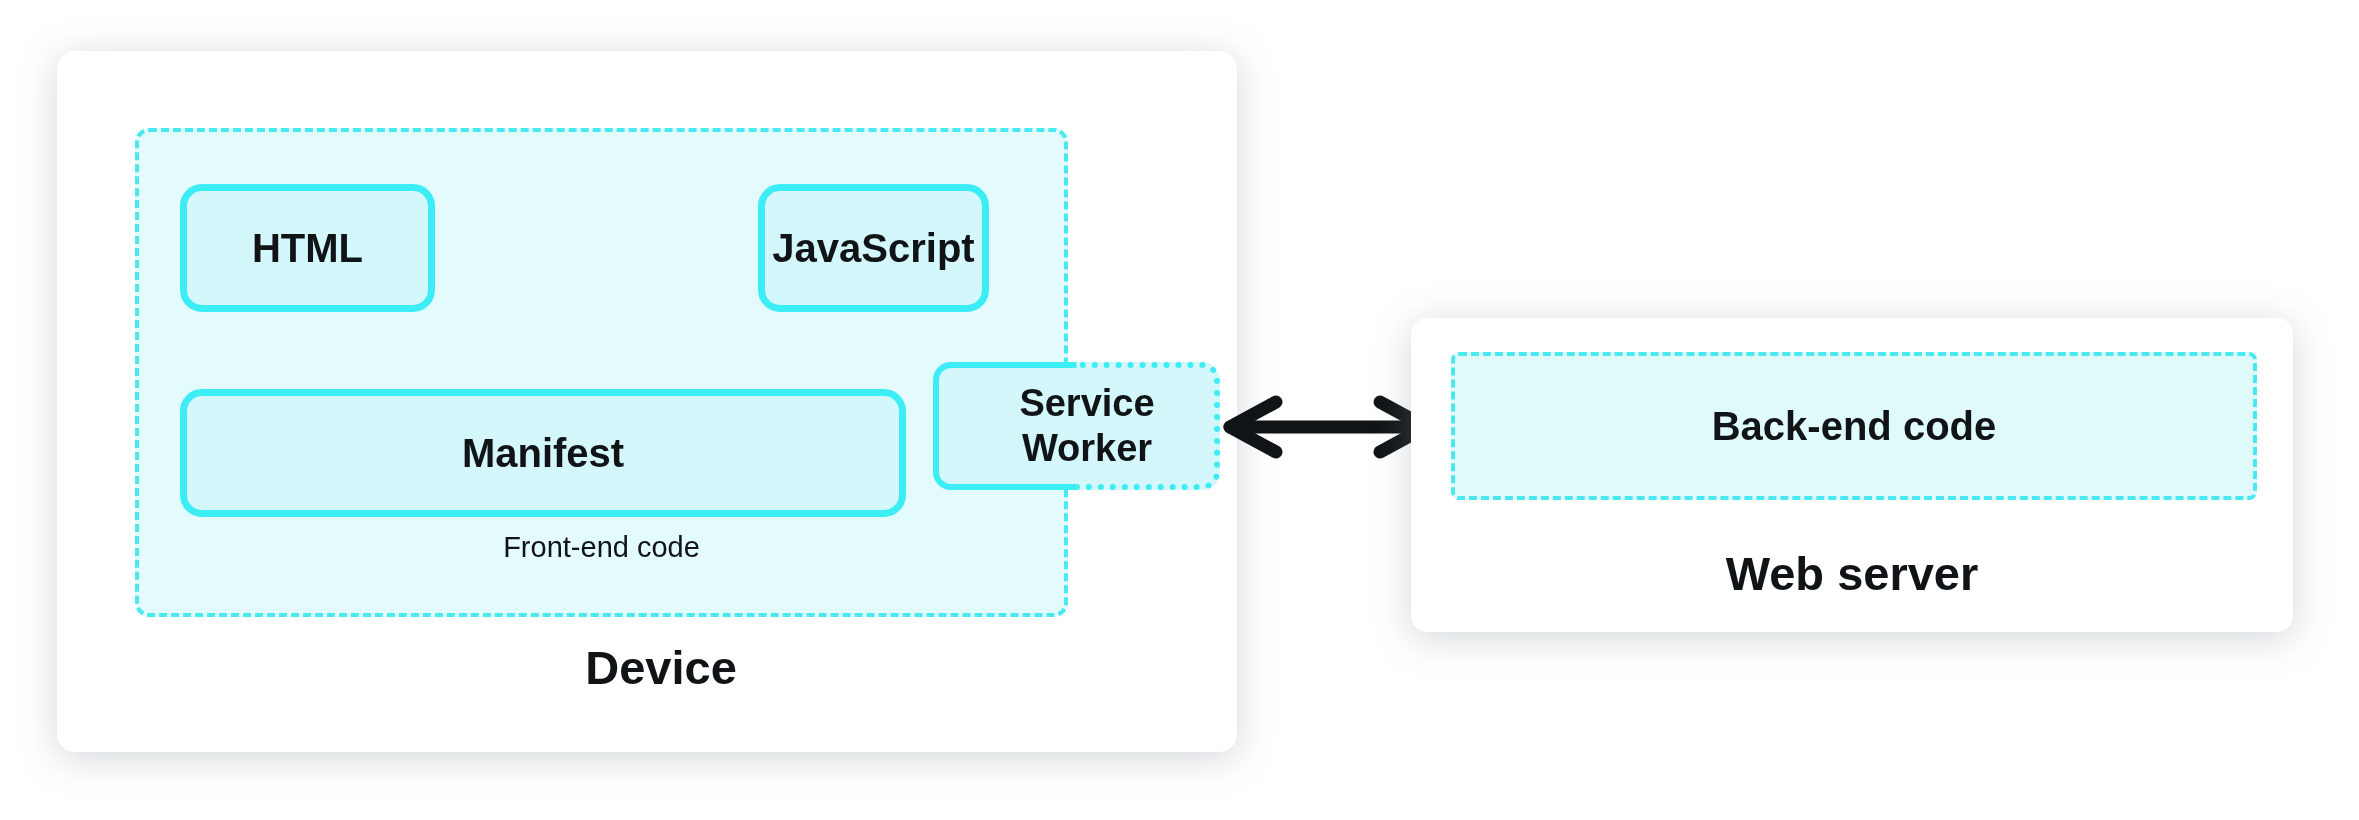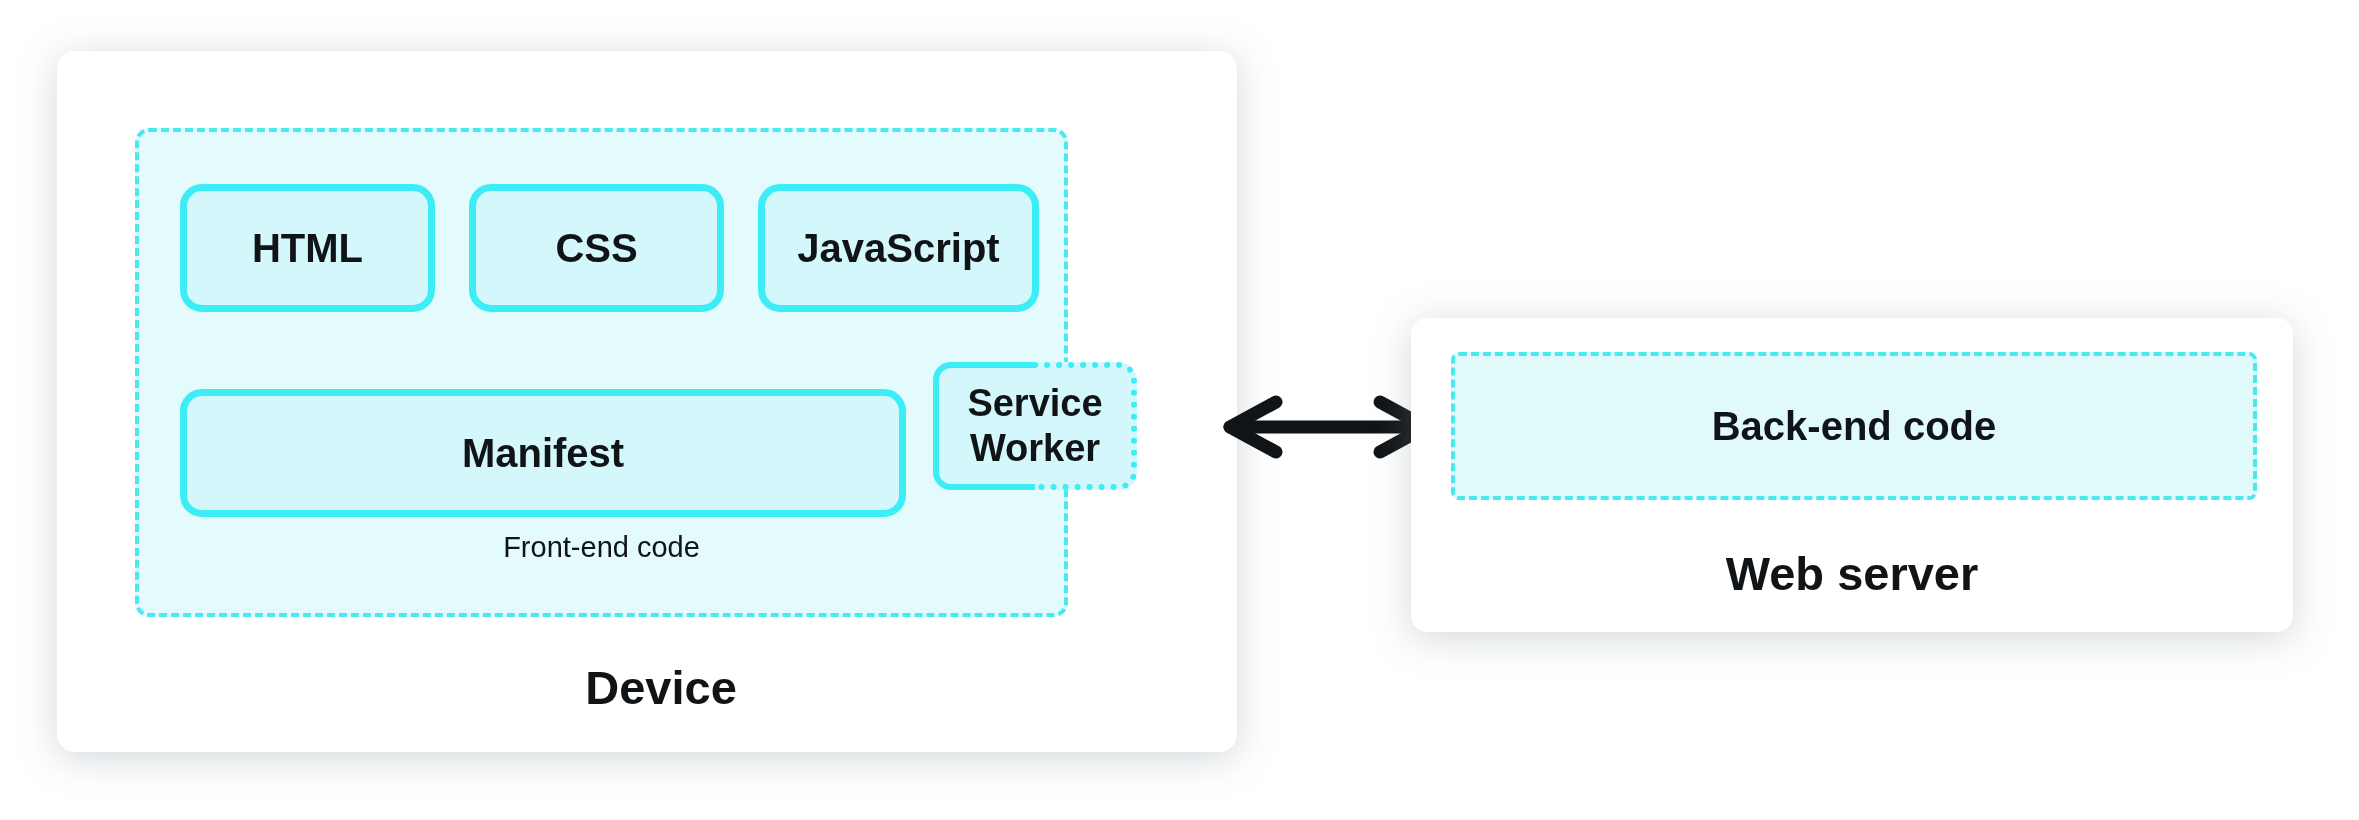--- a/index.html
+++ b/index.html
@@ -42,36 +42,37 @@
     display: flex;
     align-items: center;
     justify-content: center;
     text-align: center;
     font-weight: bold;
     font-size: 40px;
     line-height: 1.15;
   }
   .html-box     { left: 41px;  top: 52px;  width: 255px; height: 128px; }
   .css-box      { left: 330px; top: 52px;  width: 255px; height: 128px; }
-  .js-box       { left: 619px; top: 52px;  width: 281px; height: 128px; align-items: center; }
+  .js-box       { left: 619px; top: 52px;  width: 231px; height: 128px; align-items: center; }
   .manifest-box { left: 41px;  top: 229px; width: 726px; height: 128px; margin-top: 28px; }
 
   
   .sw-box {
     position: absolute;
-    left: 794px; top: 230px; width: 204px; height: 128px;
+    left: 794px; top: 230px; width: 266px; height: 128px;
     background: var(--box-fill, #D4F7FB);
     border-radius: 18px;
     display: flex;
     align-items: center;
     justify-content: center;
     text-align: center;
     font-weight: bold;
     font-size: 38px;
     line-height: 1.18;
+    padding-left: 21px;
   }
   .sw-border {
     position: absolute;
     inset: 0;
     box-sizing: border-box;
     border-radius: 18px;
     pointer-events: none;
   }
   .sw-border.solid  { border: 6px solid  var(--cyan-solid, #3CEDF5); clip-path: inset(0 50% 0 0); }
   .sw-border.dotted { border: 6px dotted var(--cyan-solid, #3CEDF5); clip-path: inset(0 0 0 50%); }
@@ -86,21 +87,21 @@
     font-weight: 400;
   }
   .frontend-label { top: 399px; }
   .card-label {
     position: absolute;
     left: 0; right: 0;
     text-align: center;
     font-size: 47px;
     font-weight: bold;
   }
-  .device-label { top: 609px; padding-left: 28px; }
+  .device-label { top: 589px; padding-left: 28px; }
   .server-label { top: 228px; }
 
   
   .backend-box {
     position: absolute;
     left: 40px; top: 34px; width: 806px; height: 148px;
     box-sizing: border-box;
     background: var(--backend-fill, #E0FAFC);
     border: 4px dashed var(--cyan-dashed, #4AE9F2);
     border-radius: 8px;
@@ -121,23 +122,20 @@
 <div class="canvas">
 
   <div class="card device-card">
 
     <div class="frontend-container">
 
       <div class="cyan-box html-box">
         <span>HTML</span>
       </div>
 
-      <div class="cyan-box css-box">
-        <span>CSS</span>
-      </div>
 
       <div class="cyan-box js-box">
         <span>JavaScript</span>
       </div>
 
       <div class="cyan-box manifest-box">
         <span>Manifest</span>
       </div>
 
       <div class="sw-box">

